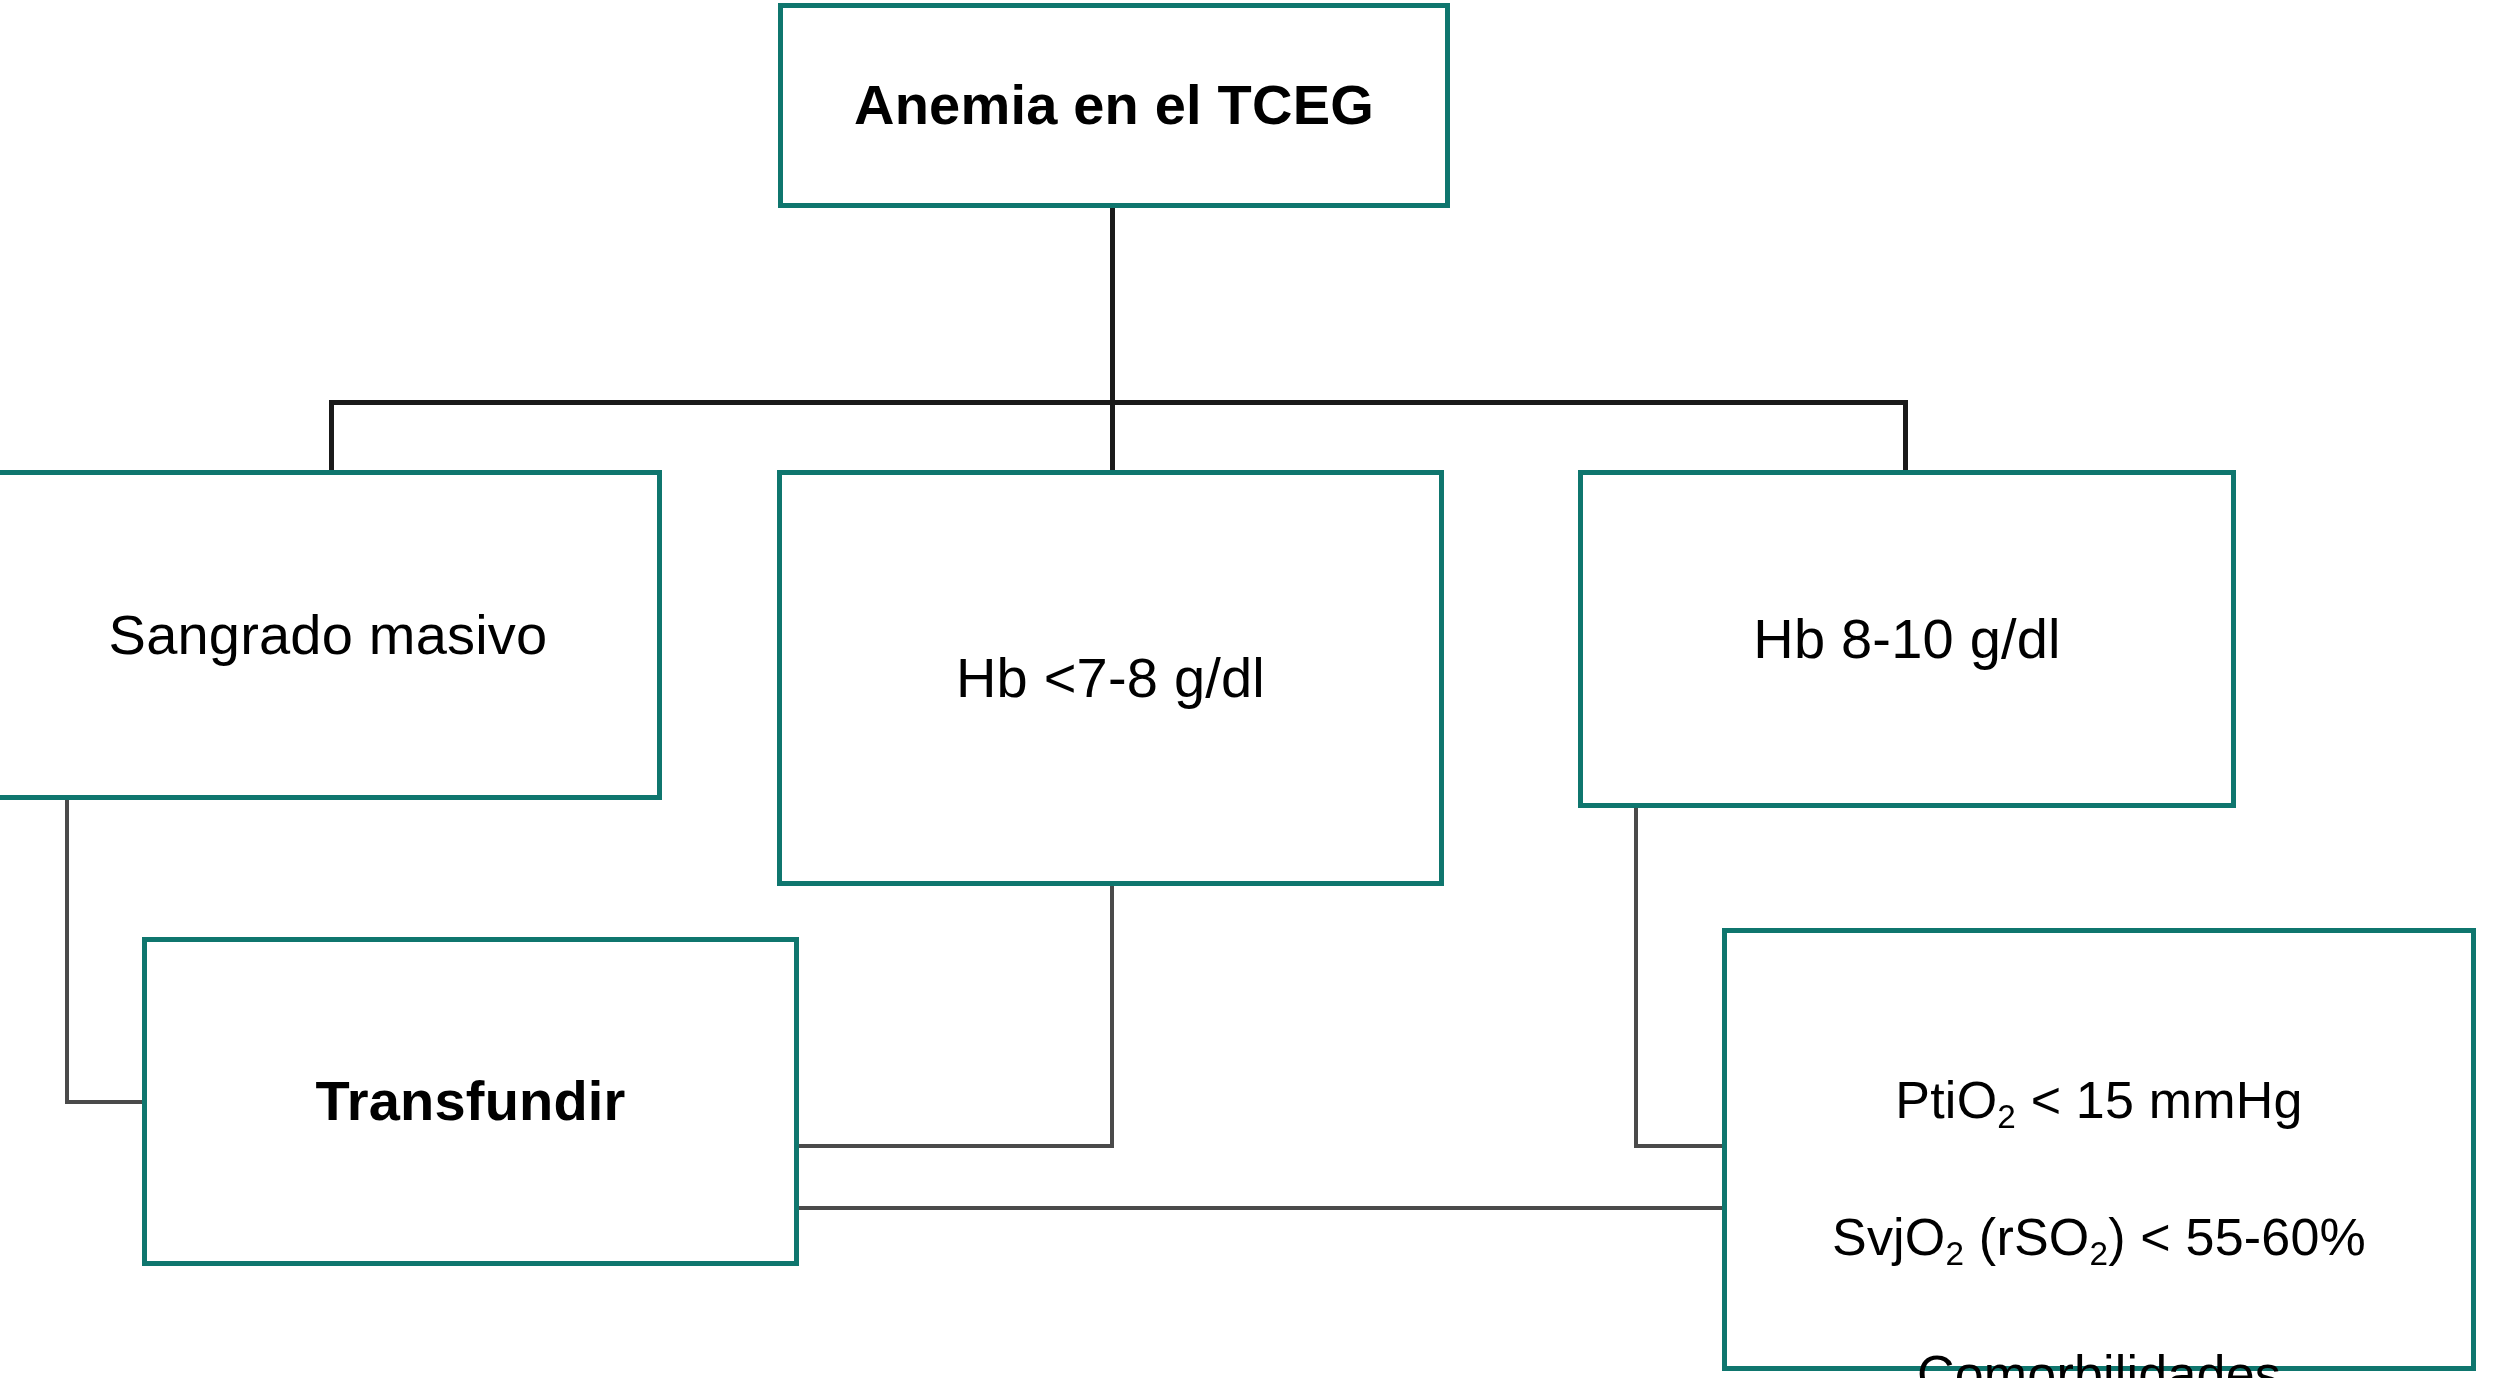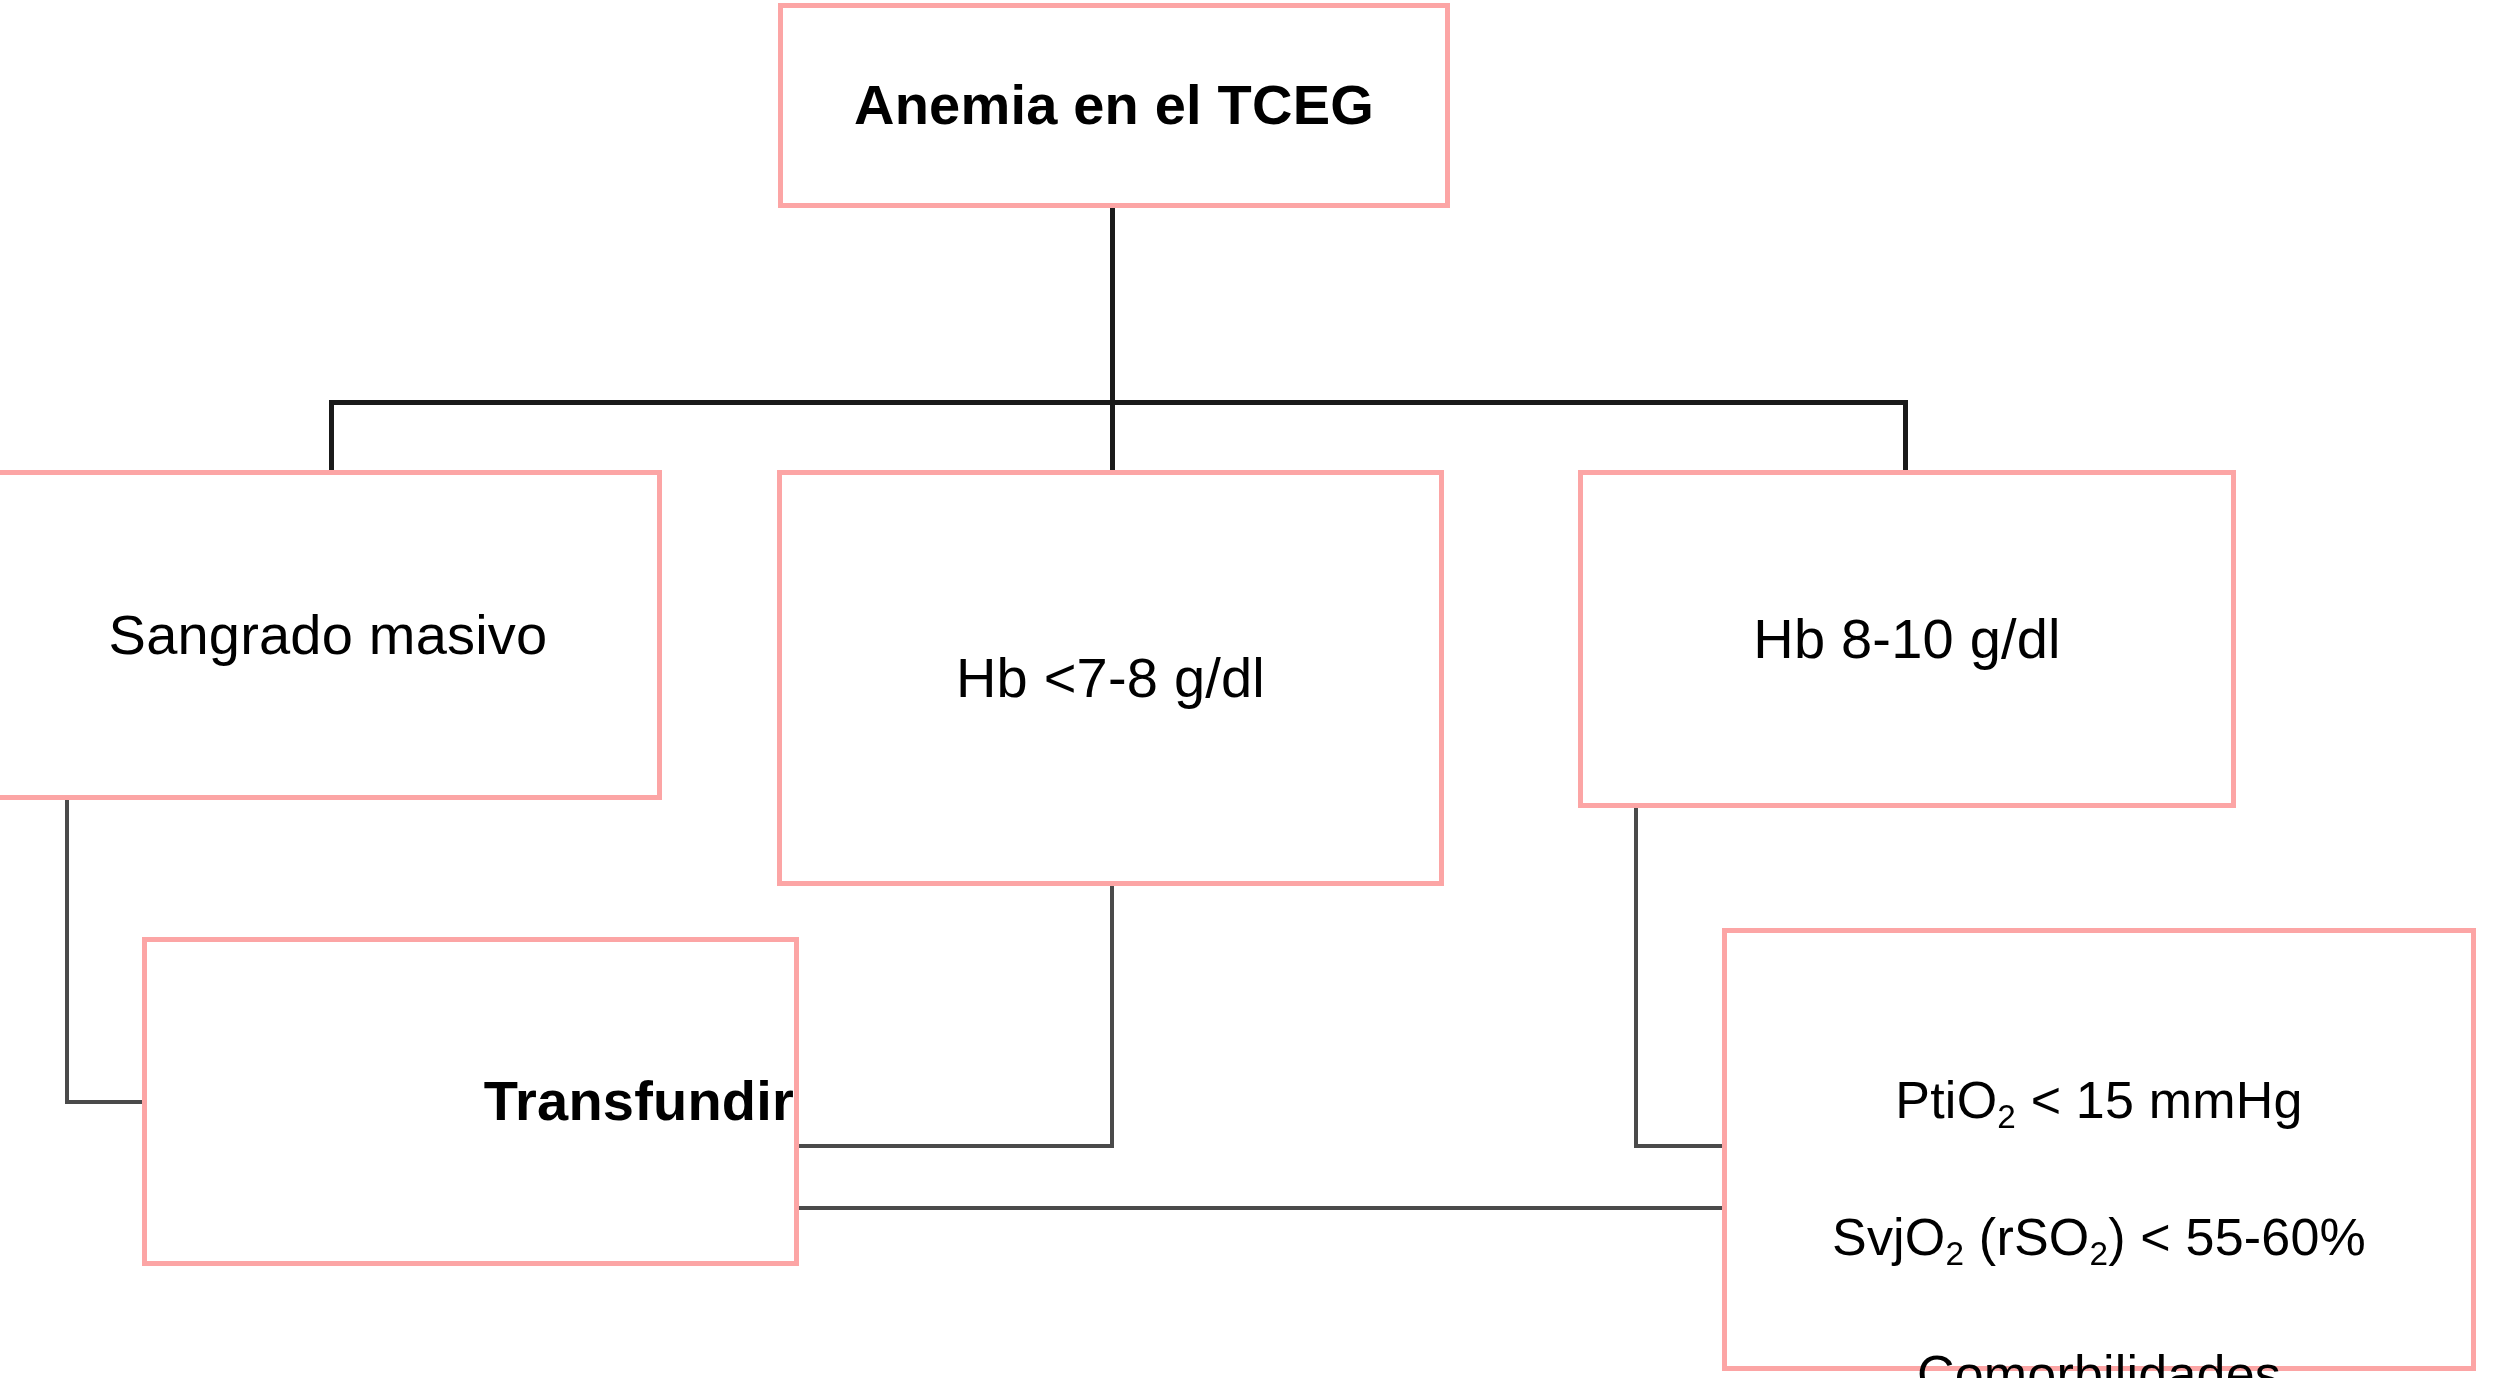--- a/index.html
+++ b/index.html
@@ -13,41 +13,41 @@
     width:2500px;
     height:1378px;
     background:#ffffff;
     overflow:hidden;
   }
   
   .node{
     position:absolute;
     box-sizing:border-box;
     background:#ffffff;
-    border:5px solid #fca5a5;
+    border:5px solid #0f766e;
     display:flex;
     align-items:center;
     justify-content:center;
     text-align:center;
     z-index:3;
   }
   .node .label{
     display:block;
     line-height:1.18;
     white-space:pre-line;
     letter-spacing:0.2px;
   }
   .bold .label{font-weight:bold;}
 
   
   #node-root      {left:778px;  top:3px;    width:672px;  height:205px;  font-size:56px;}
   #node-bleeding  {left:-6px;   top:470px;  width:668px;  height:330px;  font-size:56px;}
   #node-hb78      {left:777px;  top:470px;  width:667px;  height:416px;  font-size:56px;}
   #node-hb810     {left:1578px; top:470px;  width:658px;  height:338px;  font-size:56px;}
-  #node-transfuse {left:142px;  top:937px;  width:657px;  height:329px;  font-size:56px;justify-content:flex-end;}
+  #node-transfuse {left:142px;  top:937px;  width:657px;  height:329px;  font-size:56px;}
   #node-criteria  {left:1722px; top:928px;  width:754px;  height:443px;  font-size:52px;
                    align-items:flex-start; padding-top:64px;}
   #node-criteria .label{line-height:1.32;}
 
   .node sub{font-size:0.64em; vertical-align:baseline; position:relative; top:0.30em;}
 
   
   .edge{
     position:absolute;
     background:#1a1a1a;

